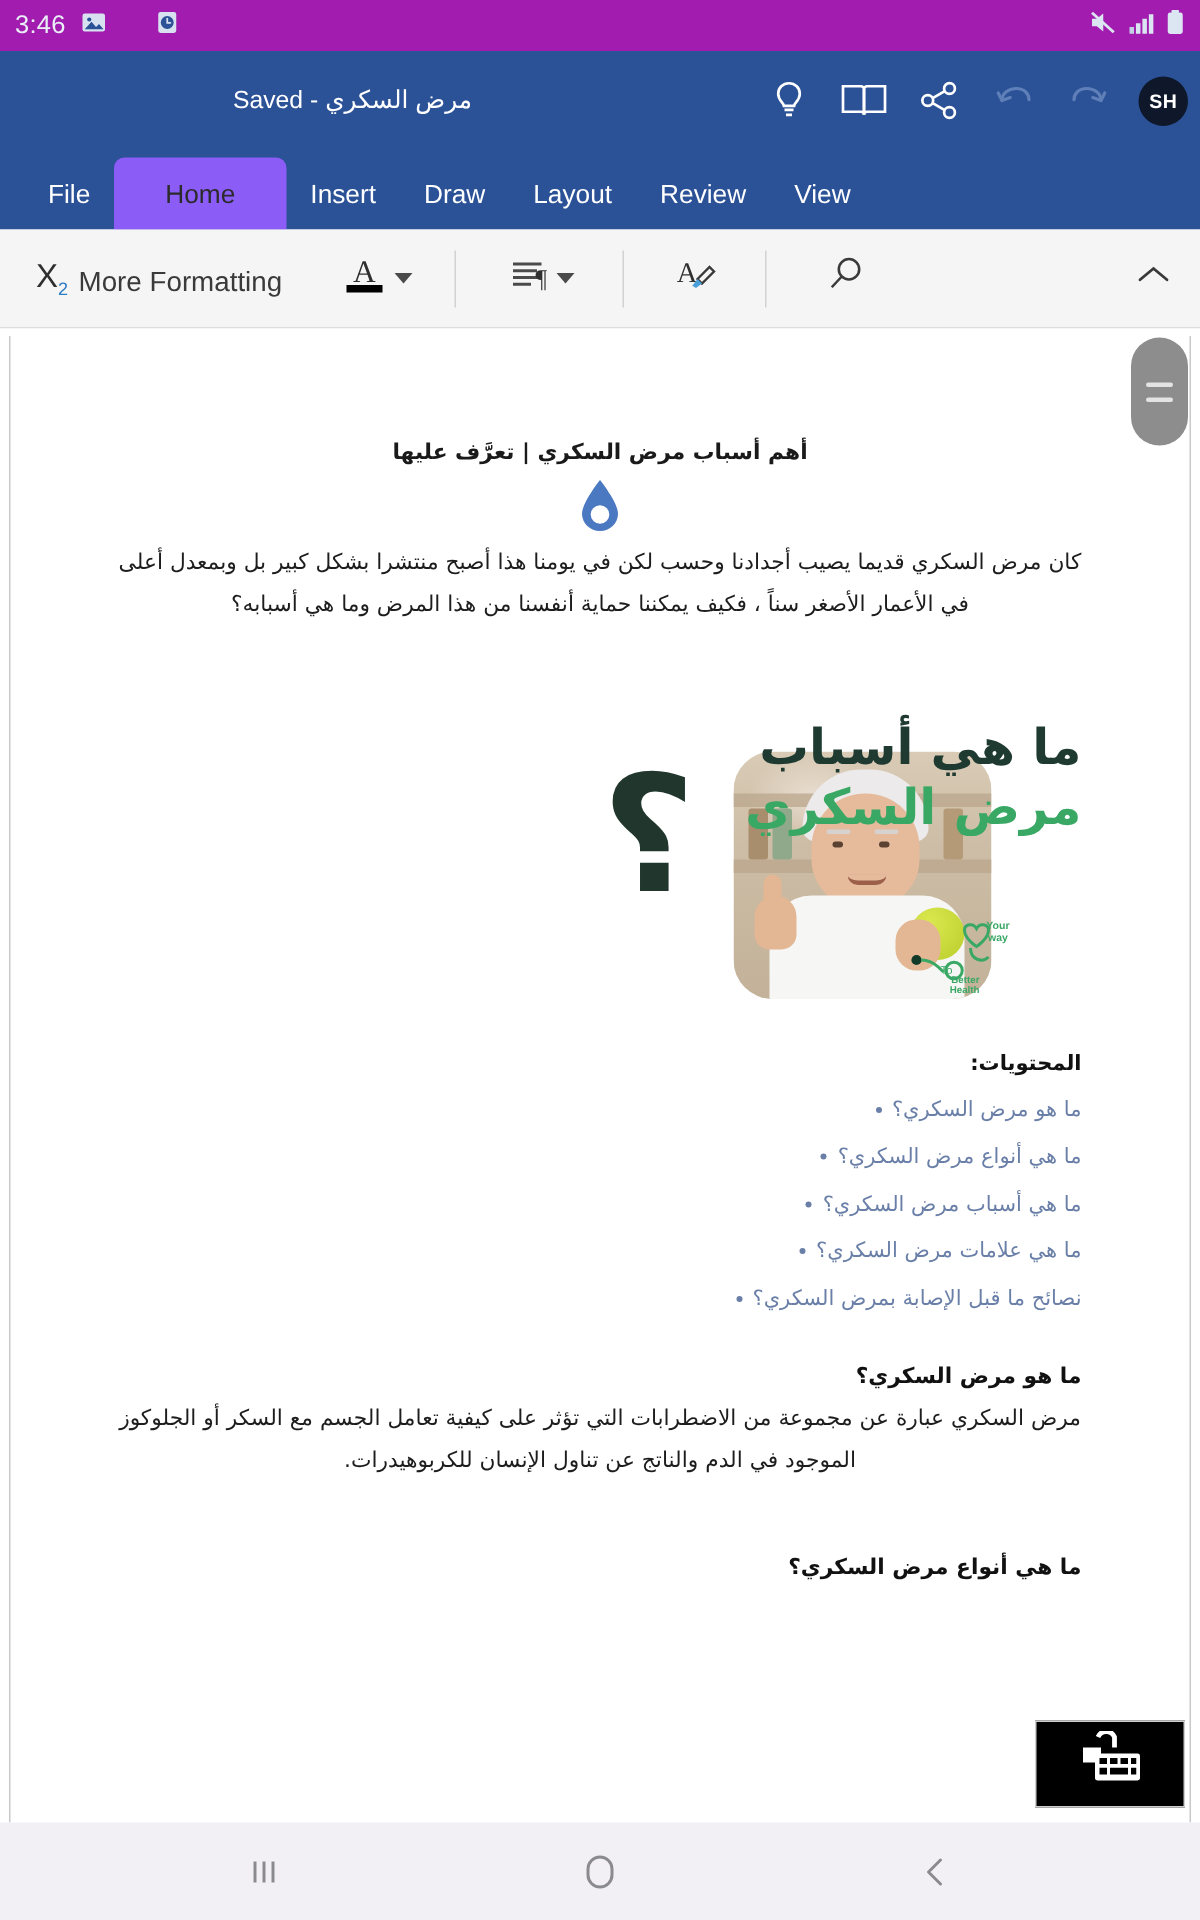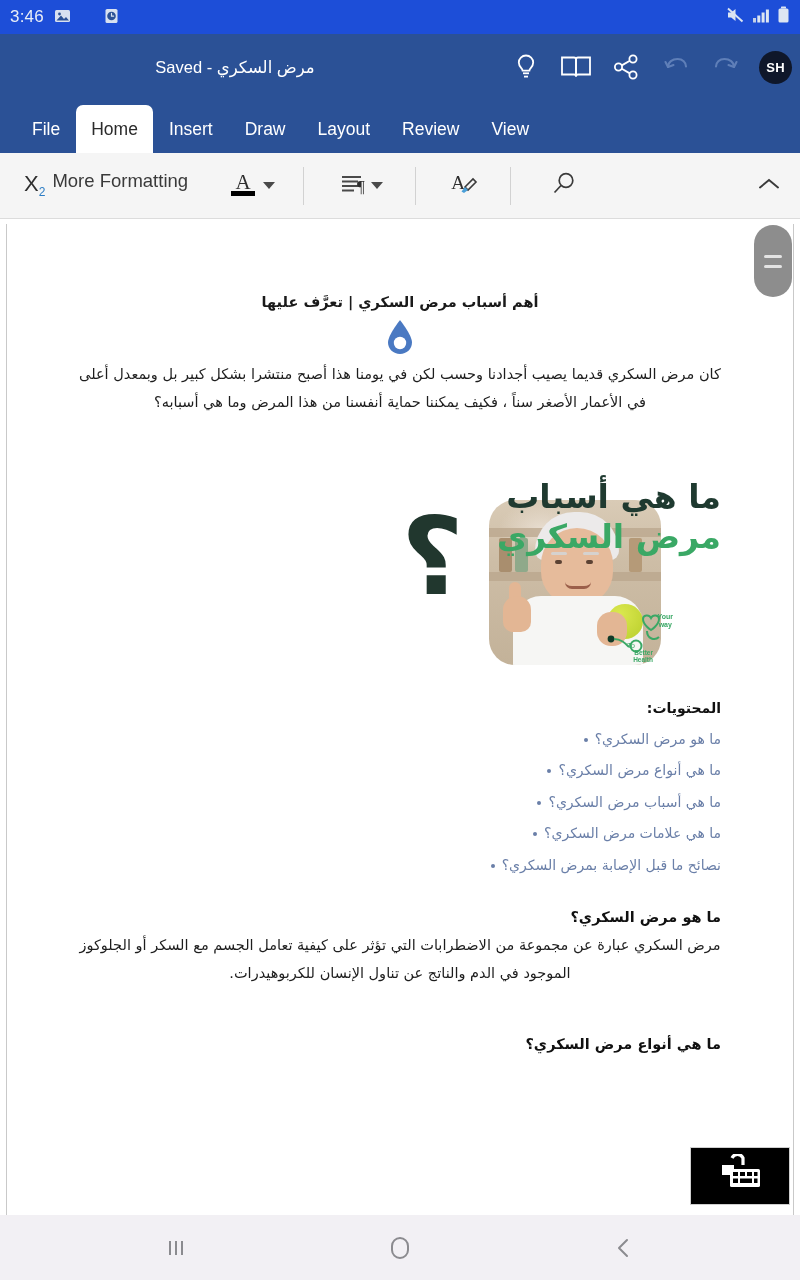--- a/index.html
+++ b/index.html
@@ -6,21 +6,21 @@
   html, body {
     width: 800px; height: 1280px;
     font-family: "Liberation Sans", "DejaVu Sans", sans-serif;
     background: #ffffff;
     overflow: hidden;
   }
   body { position: relative; }
 
   
   .status-bar {
-    height: 34px; background: #1d4ed8; position: relative;
+    height: 34px; background: #a21caf; position: relative;
     display: flex; align-items: center; padding: 0 10px;
   }
   .status-left { display: flex; align-items: center; gap: 10px; }
   .status-time { color: #e9eef7; font-size: 17px; letter-spacing: .2px; }
   .status-right { position: absolute; right: 10px; top: 0; height: 34px;
                   display: flex; align-items: center; gap: 7px; }
   .sicon { display: block; }
 
   
   .title-bar {
@@ -46,32 +46,32 @@
   
   .ribbon-tabs {
     height: 53px; background: #2b5196; display: flex; align-items: flex-end;
     padding-left: 16px;
   }
   .tab {
     color: #ffffff; font-size: 17.5px; padding: 0 16px;
     height: 48px; line-height: 48px; white-space: nowrap;
   }
   .tab.active {
-    background: #ffffff; color: #2b2b2b;
+    background: #8b5cf6; color: #2b2b2b;
     border-top-left-radius: 7px; border-top-right-radius: 7px;
-    font-weight: normal; padding: 0 15px;
+    font-weight: normal; padding: 0 34px;
   }
 
   
   .toolbar {
     height: 66px; background: #f5f5f5; display: flex; align-items: center;
     border-bottom: 1px solid #dcdcdc; position: relative;
   }
   .more-fmt {
-    display: flex; gap: 7px; padding-left: 24px; padding-right: 14px;
+    display: flex; align-items: flex-end; gap: 7px; padding-left: 24px; padding-right: 14px;
   }
   .x2 { font-size: 22px; color: #2f2f2f; position: relative; line-height: 1; }
   .x2 sub { font-size: 12px; color: #2b7cc4; }
   .more-fmt-label { font-size: 18.5px; color: #3a3a3a; line-height: 1; position: relative; top: -1px; }
   .tool-btn {
     display: flex; align-items: center; gap: 5px; padding: 0 12px; height: 100%;
   }
   .caret { width: 0; height: 0; border-left: 6px solid transparent;
            border-right: 6px solid transparent; border-top: 7px solid #4a4a4a; }
   .divider { width: 1px; height: 38px; background: #d2d2d2; margin: 0 6px; }

